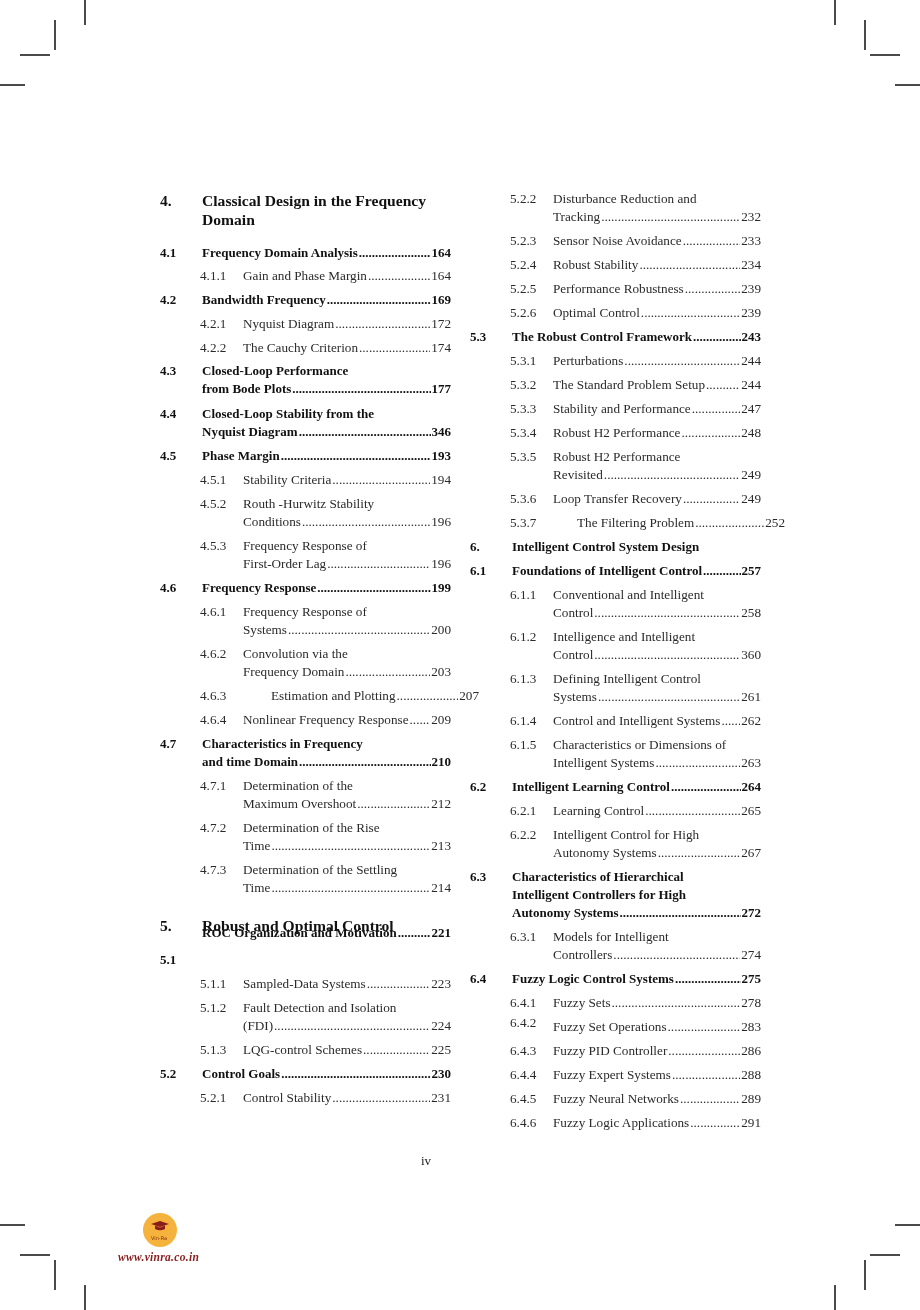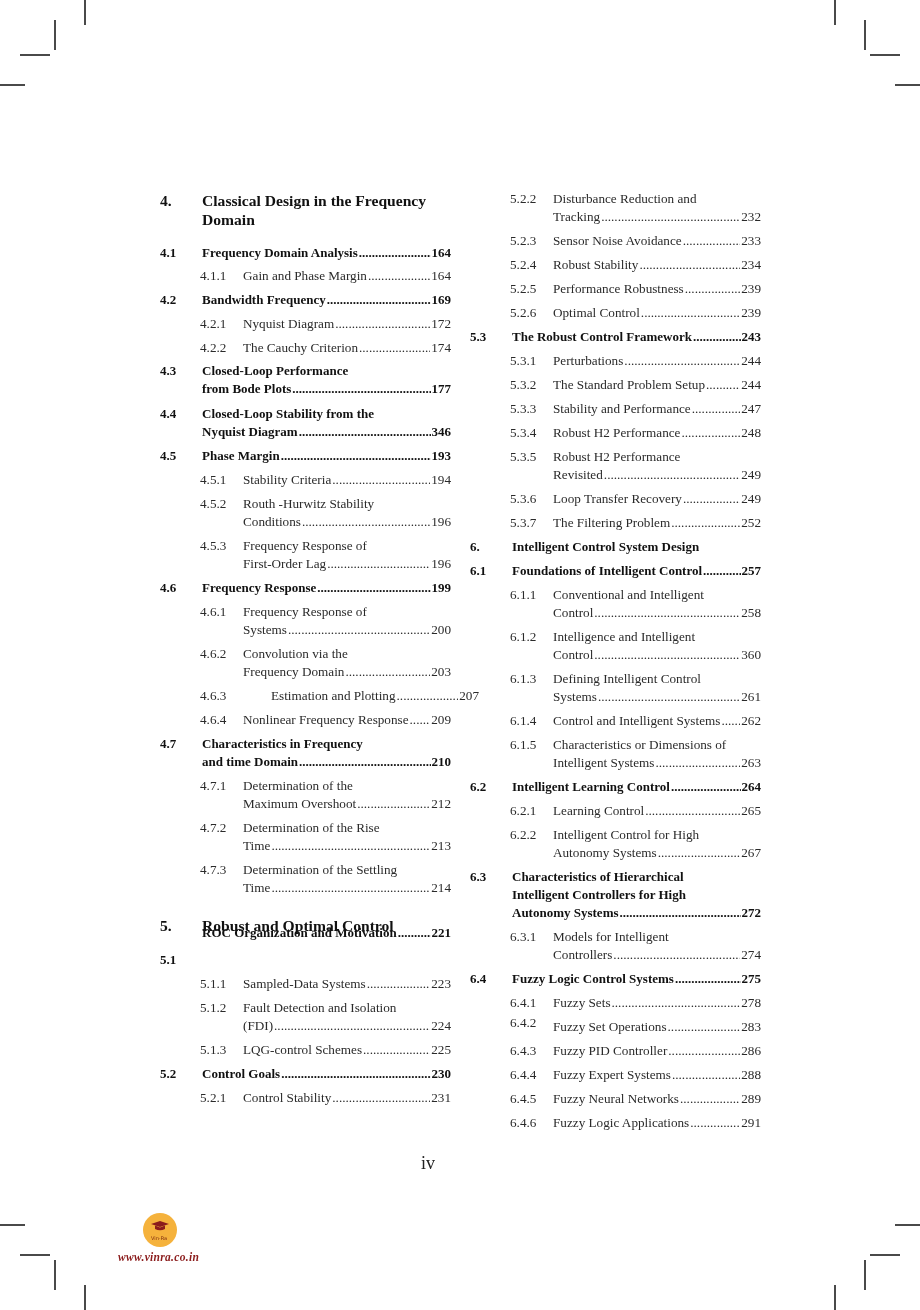--- a/index.html
+++ b/index.html
@@ -10,21 +10,21 @@
   .h { height:2px; }
   .line { position:absolute; white-space:nowrap; font-size:13.2px; line-height:18px; }
   .b { font-weight:bold; color:#111; font-size:13px;font-family:Liberation Serif, serif; }
   .ch { font-weight:bold; font-size:15.6px; line-height:19px; color:#111; }
   .sub { color:#2a2a2a; }
   .entry { position:absolute; display:flex; align-items:baseline; }
   .entry .t { flex:0 0 auto; }
   .entry .dots { flex:1 1 auto; overflow:hidden; white-space:nowrap; letter-spacing:0px; margin:0 1px; }
   .entry .dots::before { content:"........................................................................................................................"; }
   .entry .pg { flex:0 0 auto; }
-  .pagenum { position:absolute; left:421px; top:1153px; font-size:18px; color:#222; }
+  .pagenum { position:absolute; left:421px; top:1153px; font-size:13px; color:#222; }
   .logo { position:absolute; left:143px; top:1213px; width:34px; height:34px; border-radius:50%; background:#f5b23c; }
   .logo .cap { position:absolute; left:8px; top:8px; width:18px; height:10px; }
   .logo .tiny { position:absolute; left:8px; top:22px; font-size:5px; color:#7a2a10; font-family:"DejaVu Sans", sans-serif; }
   .url { position:absolute; left:118px; top:1251px; font-size:11.5px; font-style:italic; font-weight:bold; color:#8b1c1c; font-family:"Liberation Serif", serif; letter-spacing:0.3px; }
 </style>
 </head>
 <body>
 
 <div class="mark v" style="left:84px;top:0;height:25px;"></div>
 <div class="mark v" style="left:54px;top:20px;height:30px;"></div>
@@ -368,21 +368,21 @@
     <div>
       <div class="line sub" style="left: 510px; top: 490px;">5.3.6</div>
       <div class="entry line sub" style="left: 553px; top: 490px; width: 208px;">
         <span class="t">Loop Transfer Recovery</span>
         <span class="dots"></span>
         <span class="pg">249</span>
       </div>
     </div>
     <div>
       <div class="line sub" style="left: 510px; top: 514px;">5.3.7</div>
-      <div class="entry line sub" style="left: 553px; top: 514px; width: 208px;">
+      <div class="entry line sub" style="left: 577px; top: 514px; width: 208px;">
         <span class="t">The Filtering Problem</span>
         <span class="dots"></span>
         <span class="pg">252</span>
       </div>
     </div>
     <div>
       <div class="line b" style="left: 470px; top: 538px;">6.</div>
       <div class="line b" style="left: 512px; top: 538px;">Intelligent Control System Design</div>
     </div>
     <div>

